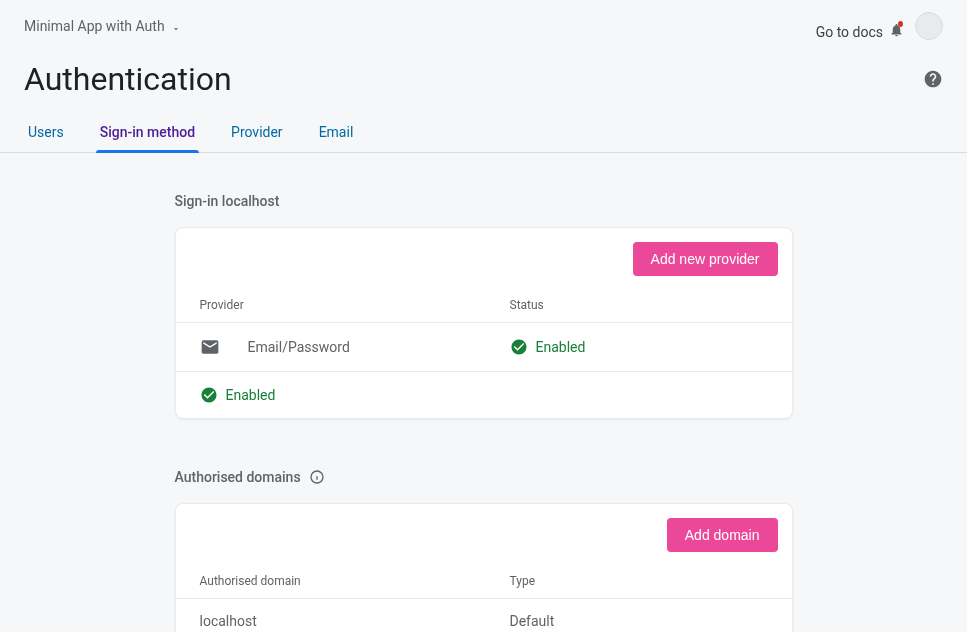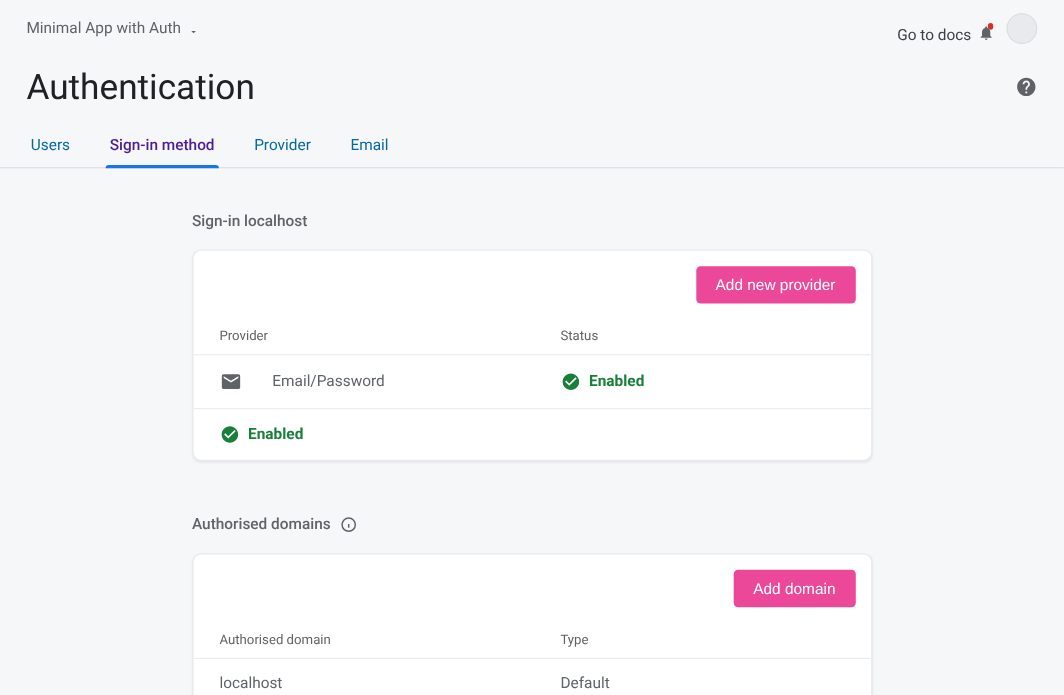--- a/index.html
+++ b/index.html
@@ -67,21 +67,21 @@
       background: #ec4899; color: #fff; border: none; border-radius: 4px;
       padding: 9px 18px; font-size: 14px; font-weight: 500; cursor: pointer;
     }
     .table-head { display: flex; padding: 8px 24px 10px 24px; color: #5f6368; font-size: 12px; border-bottom: 1px solid #e8eaed; }
     .col-left { flex: 0 0 310px; }
     .col-right { flex: 1; }
     .row { display: flex; align-items: center; padding: 14px 24px; border-bottom: 1px solid #e8eaed; cursor: pointer; }
     .row:last-child { border-bottom: none; }
     .prov { flex: 0 0 310px; display: flex; align-items: center; gap: 28px; color: #5f6368; font-size: 14px; }
     .prov-icon { width: 20px; height: 20px; display: flex; align-items: center; justify-content: center; }
-    .status { flex: 1; display: flex; align-items: center; gap: 8px; color: #188038; font-size: 14px; font-weight: bold; }
+    .status { flex: 1; display: flex; align-items: center; gap: 8px; color: #188038; font-size: 14px; }
     .check-circle { width: 18px; height: 18px; }
     .domain-cell { flex: 0 0 310px; color: #5f6368; font-size: 14px; }
     .type-cell { flex: 1; color: #5f6368; font-size: 14px; }
     .domain-row { display: flex; align-items: center; padding: 14px 24px; border-bottom: 1px solid #e8eaed; cursor: pointer; }
     .info-icon { width: 16px; height: 16px; display: flex; align-items: center; justify-content: center; }
   </style>
 </head>
 <body>
 
 <div class="header">

